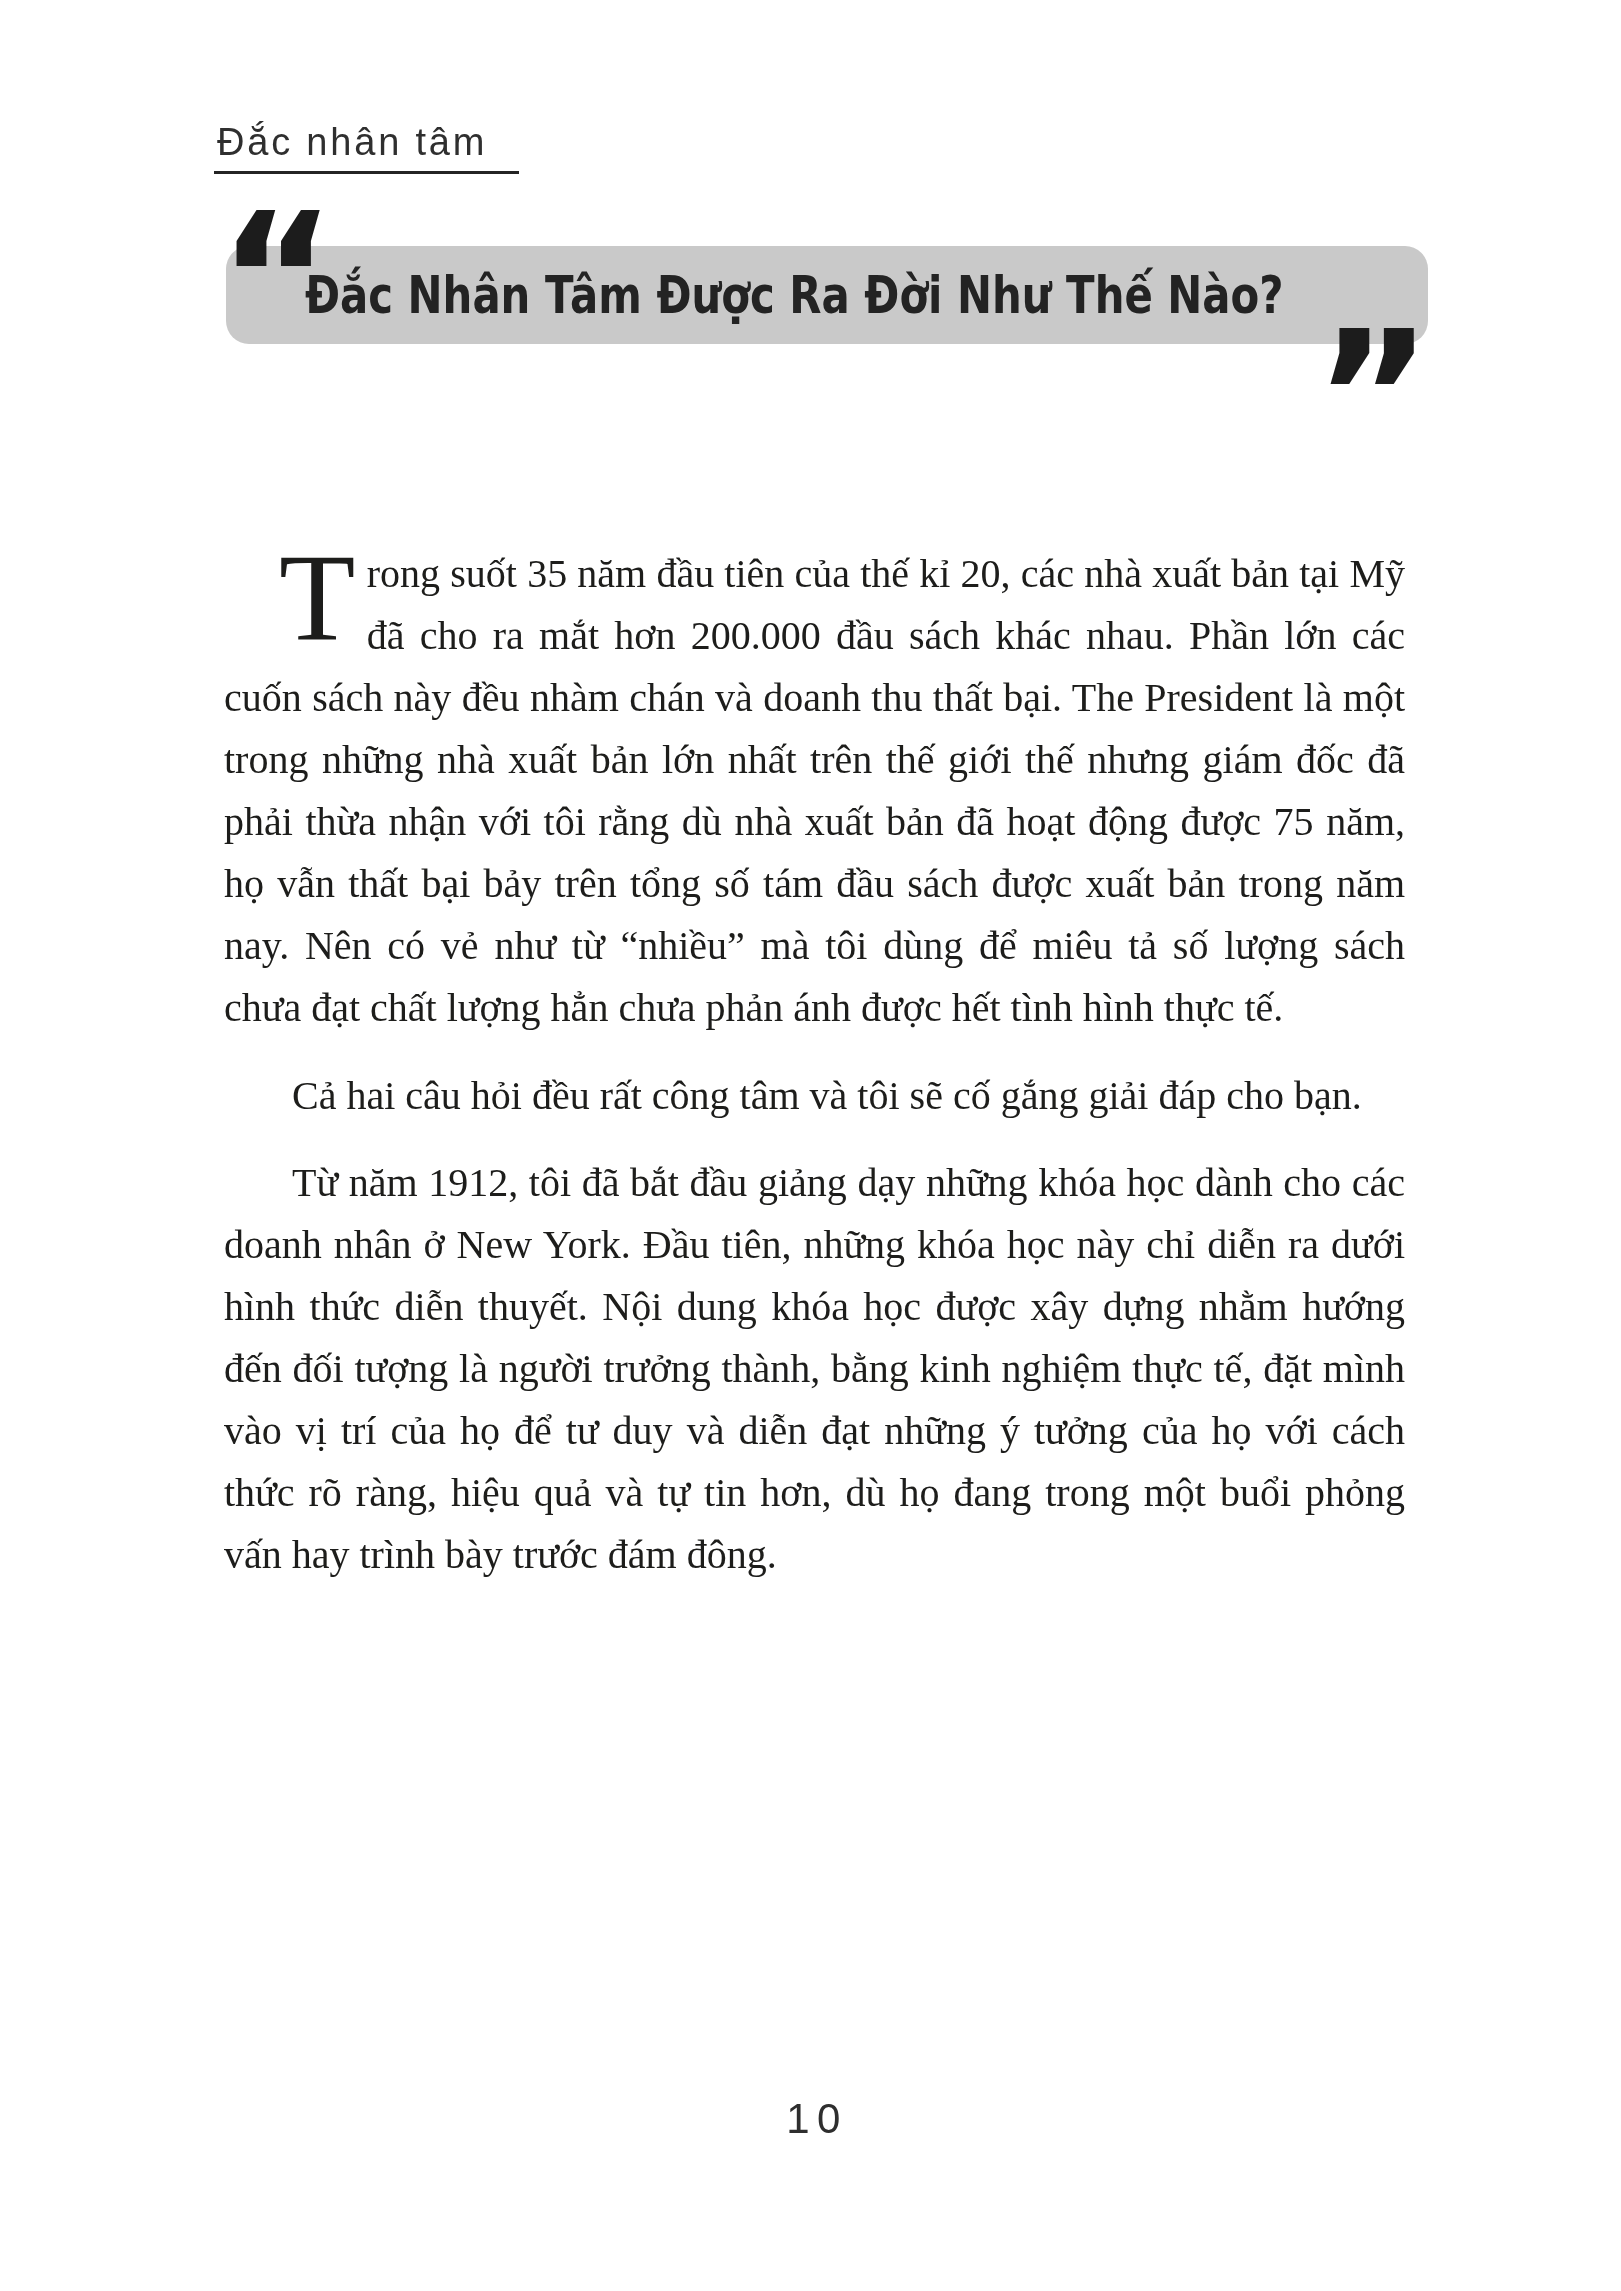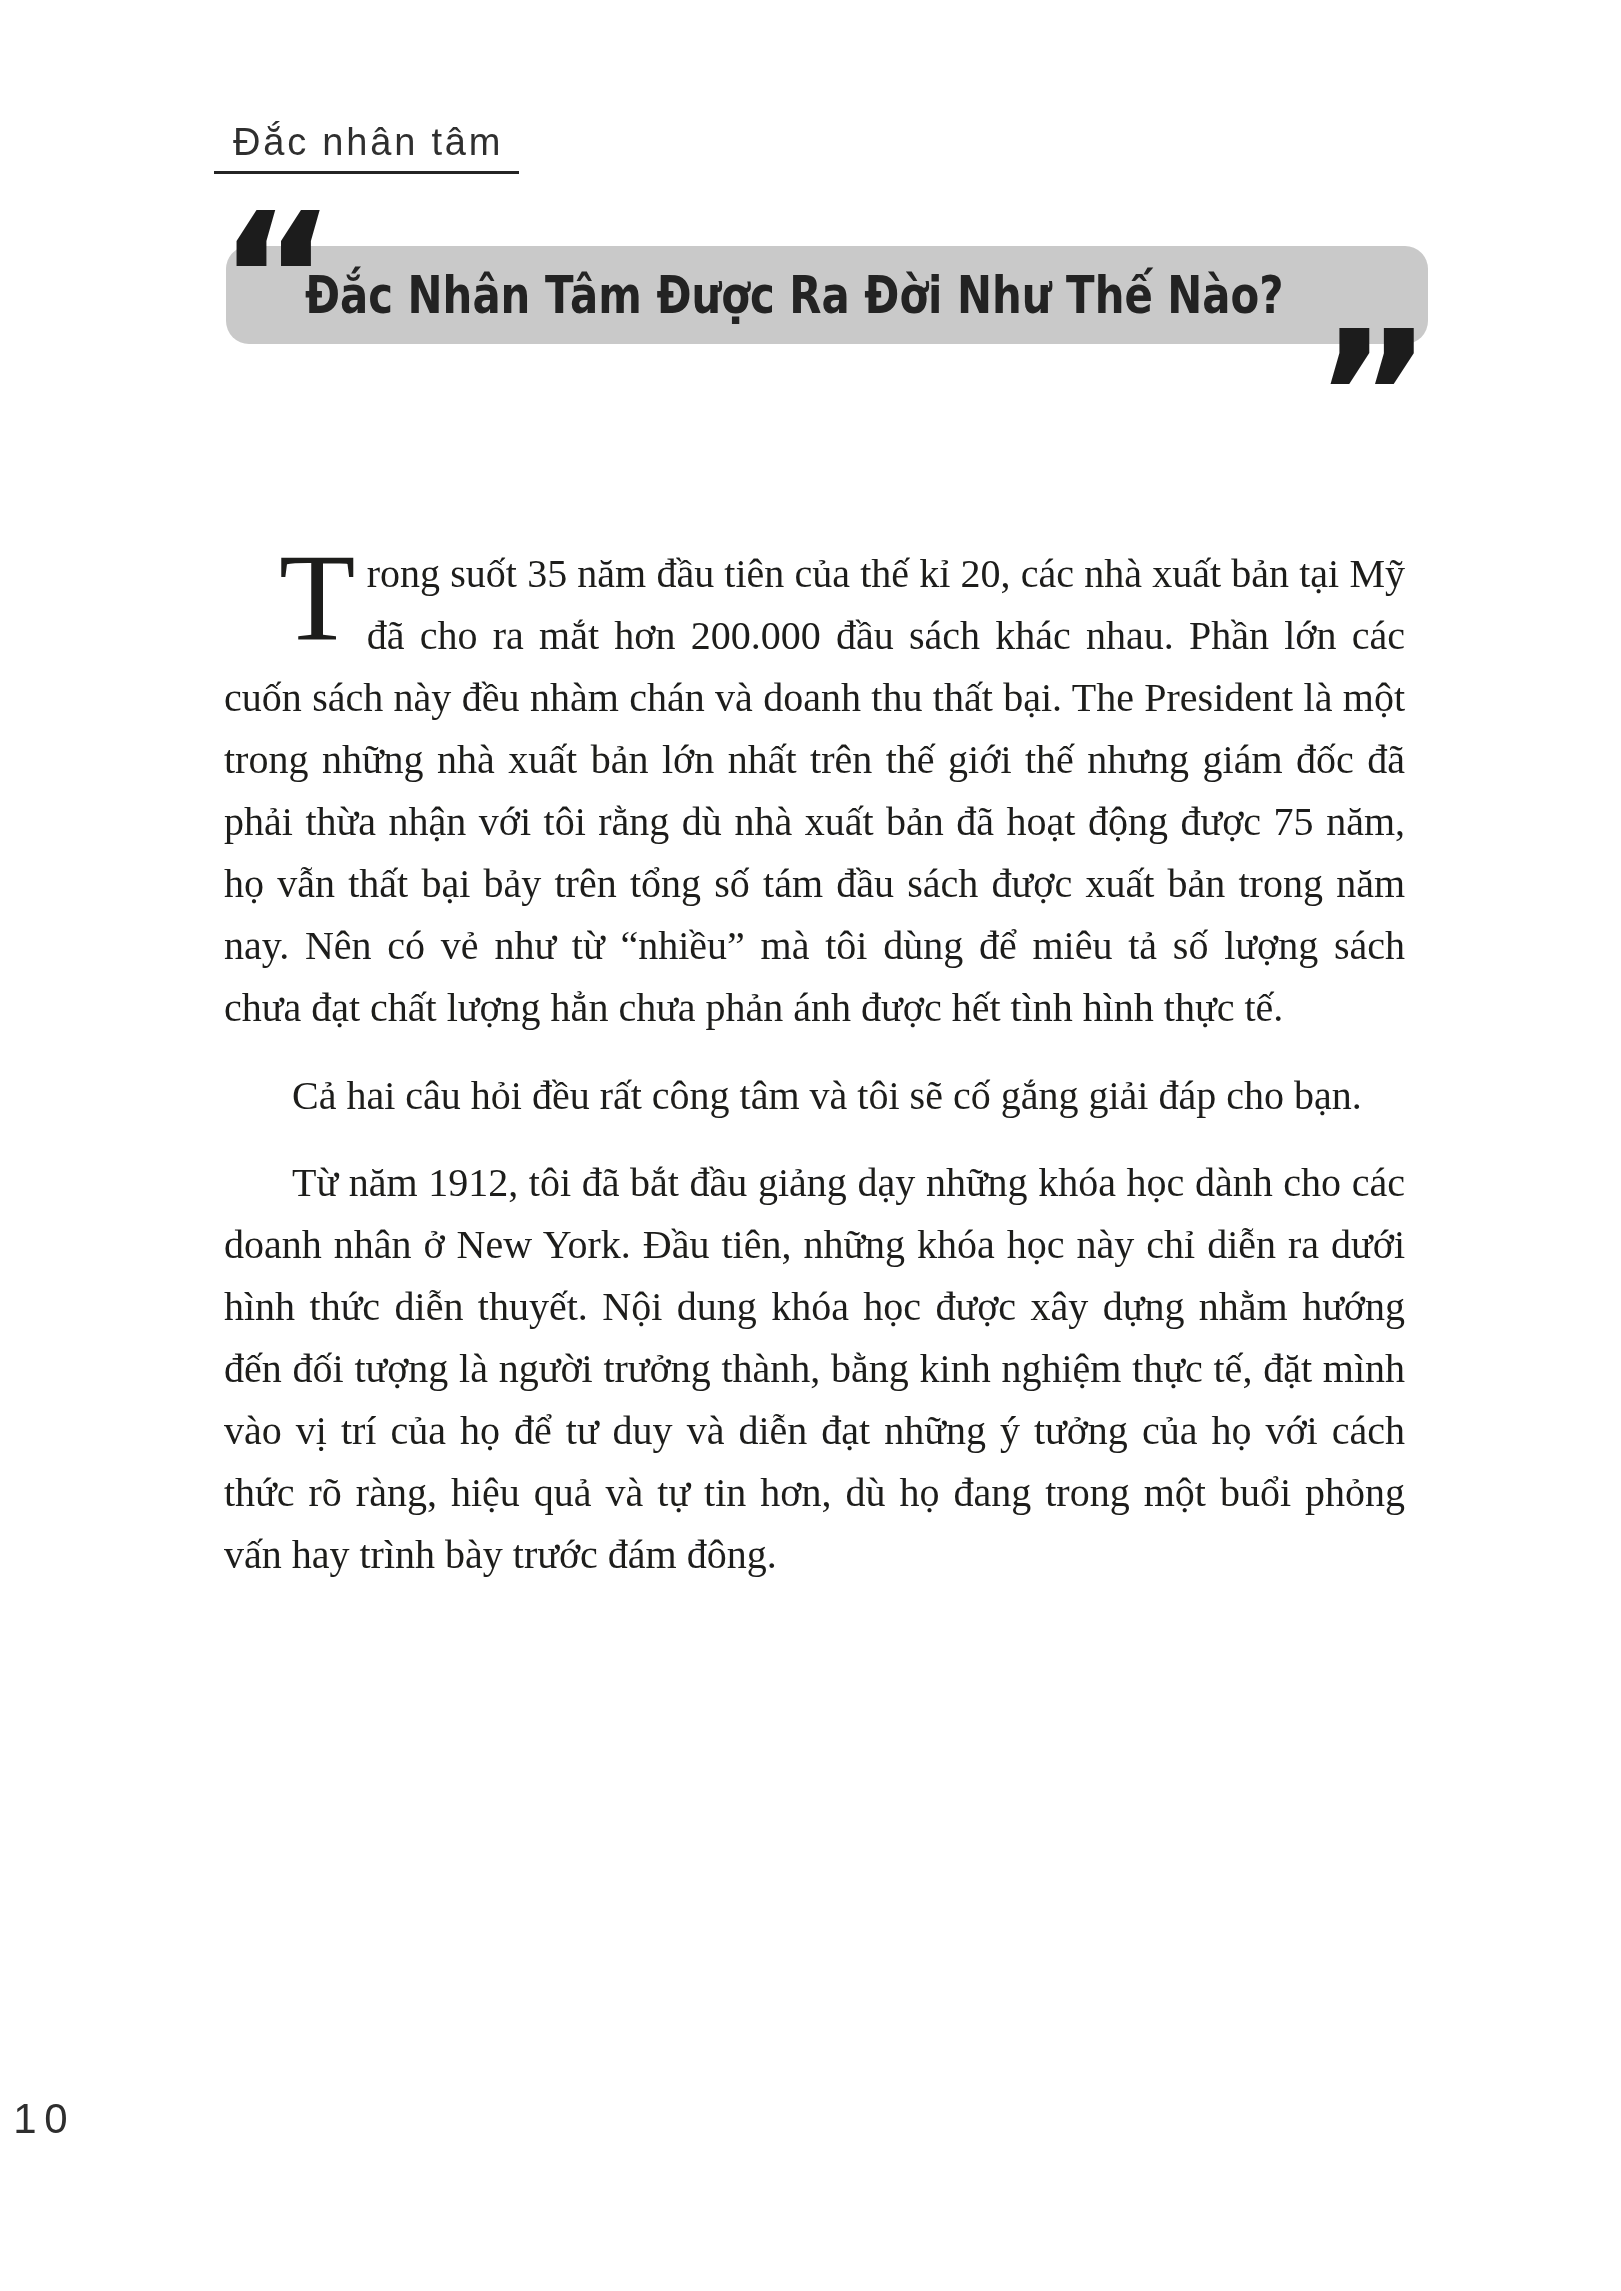--- a/index.html
+++ b/index.html
@@ -28,21 +28,21 @@
     width: 305px;
     padding-bottom: 9.5px;
     border-bottom: 3.8px solid #242424;
     font-family: "Liberation Sans", sans-serif;
     font-size: 38px;
     line-height: 38px;
     letter-spacing: 2.8px;
     color: var(--header-ink);
     white-space: nowrap;
   }
-  .running-header .hdr-text { margin-left: 19px; }
+  .running-header .hdr-text { margin-left: 3px; }
   
   .banner {
     position: absolute;
     left: 226px; top: 246px;
     width: 1202px; height: 98px;
     background: var(--banner-bg);
     border-radius: 23px;
     display: flex;
     align-items: center;
   }
@@ -89,21 +89,21 @@
     padding-top: 13.2px;
     height: 110px;
     margin: 0 11.4px 0 55px;
     color: var(--ink);
   }
   
   .page-number {
     position: absolute;
     left: 0; top: 2095px;
     width: 100%;
-    text-align: left;
+    text-align: center;
     text-indent: 13.2px;
     font-family: "Liberation Sans", sans-serif;
     font-size: 42px;
     letter-spacing: 7.6px;
     color: #2e2e2e;
   }
 </style>
 </head>
 <body>
 

